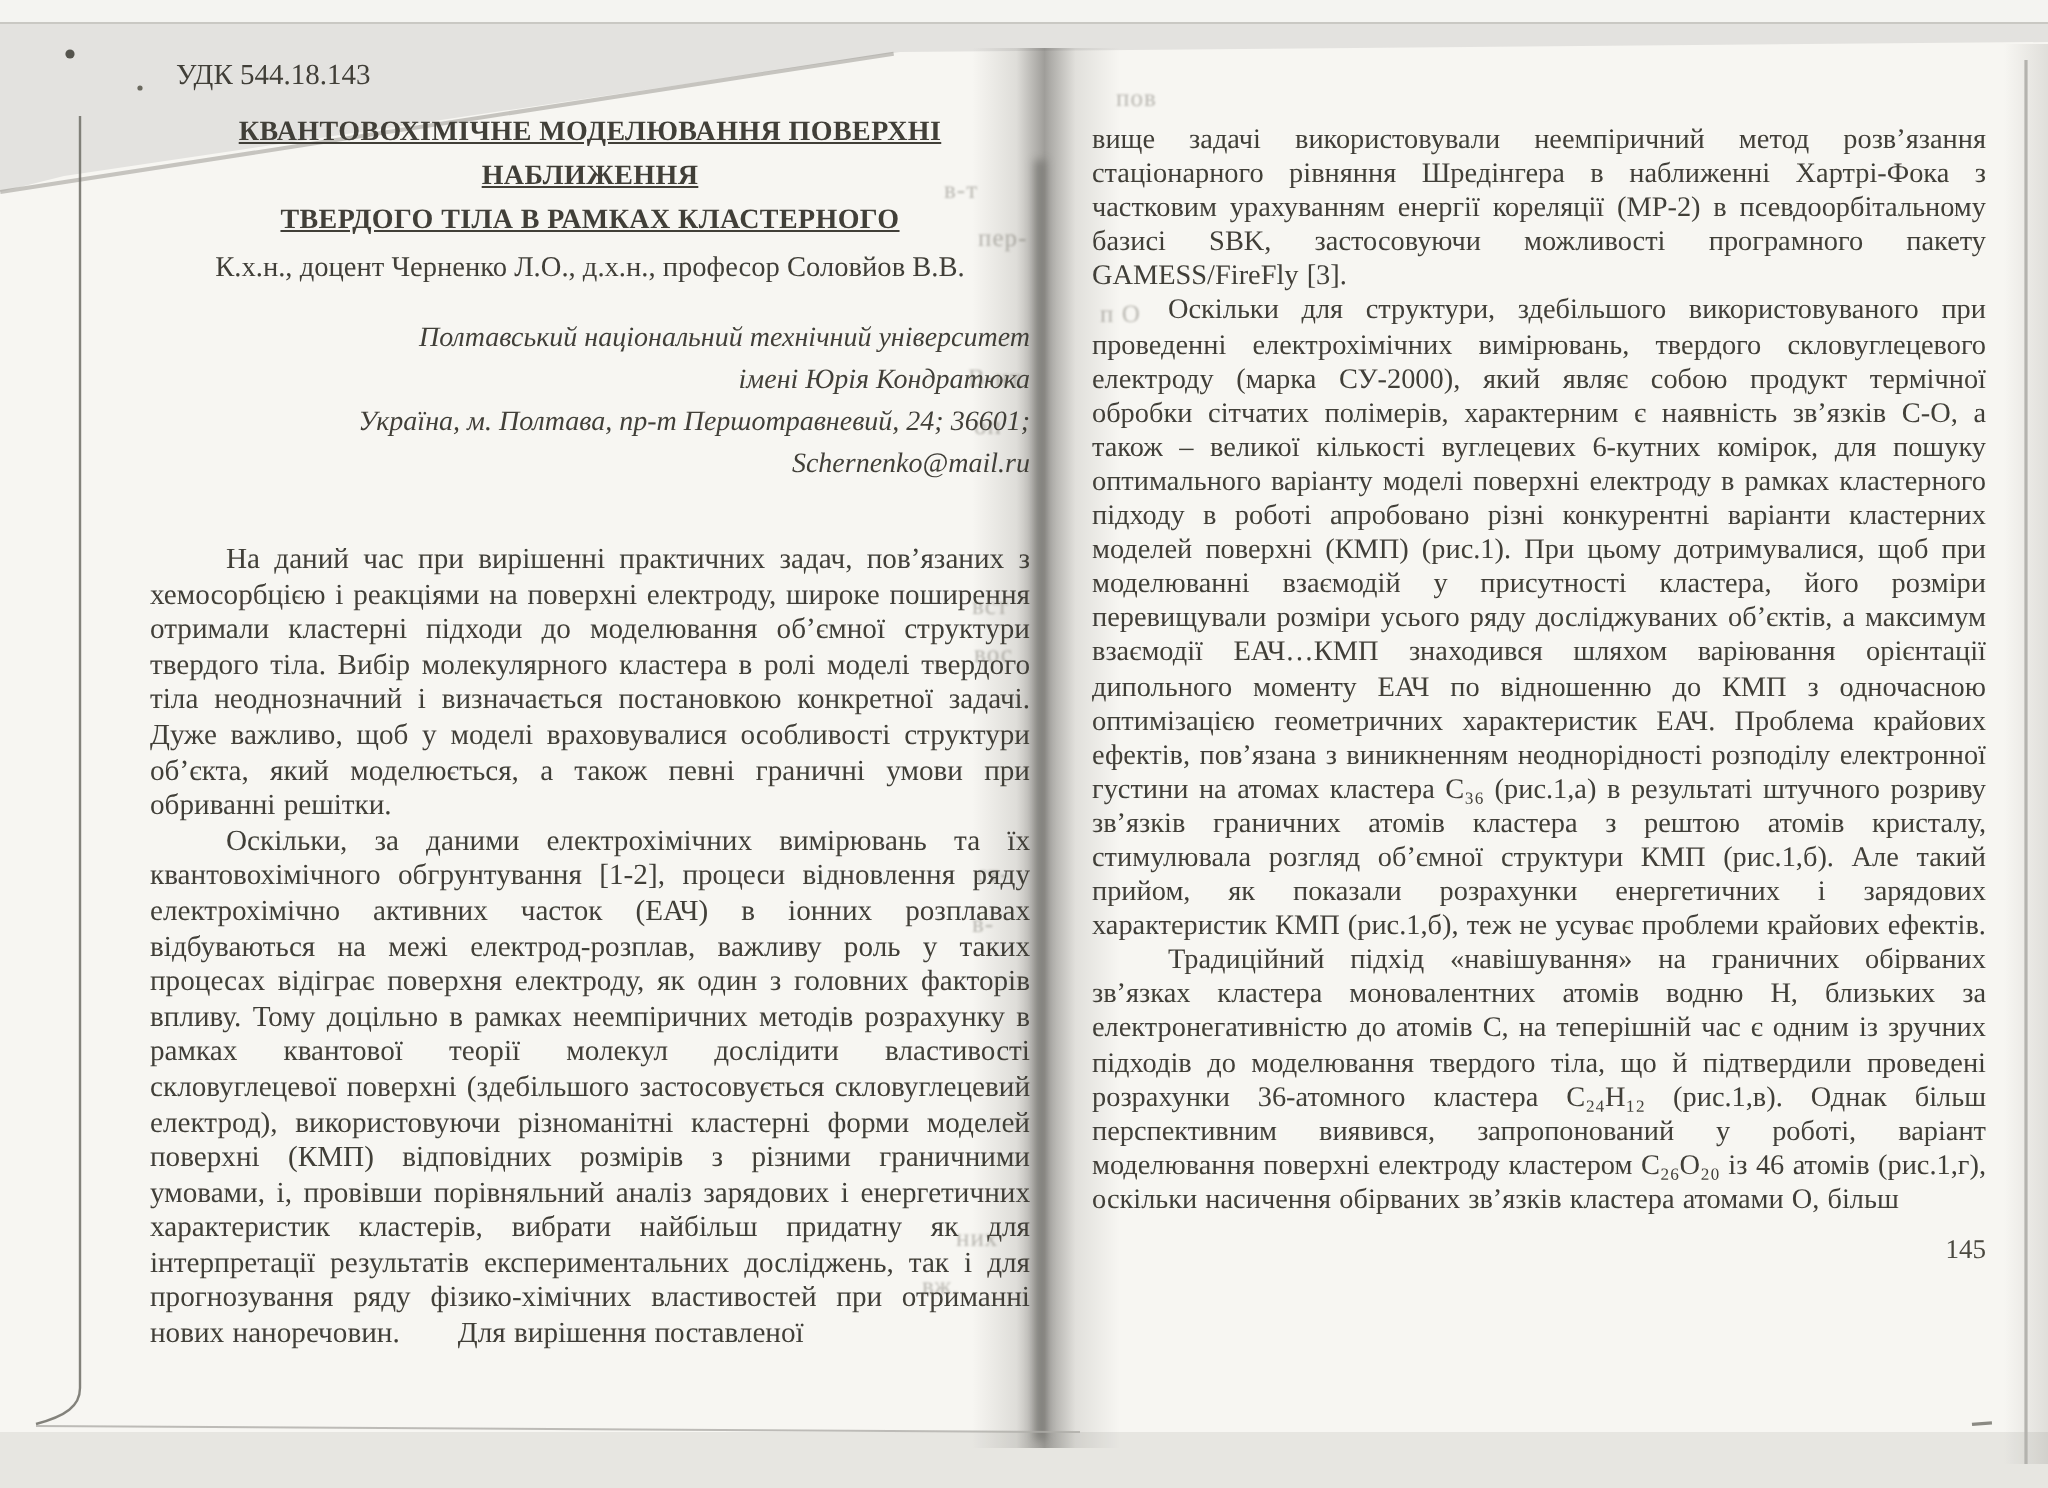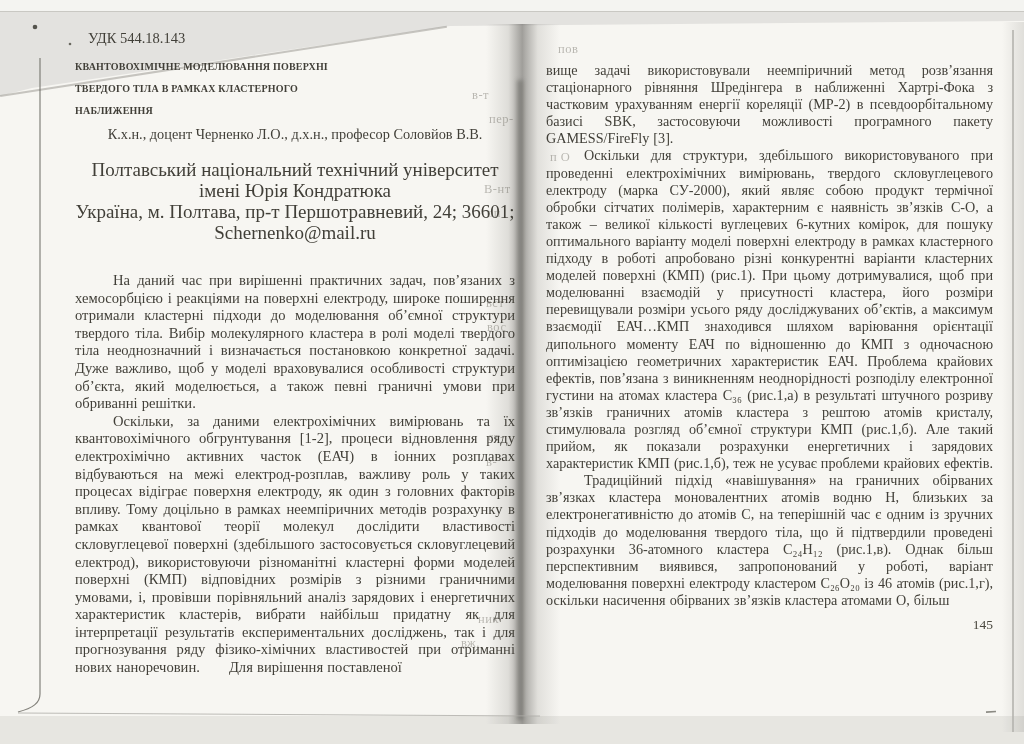--- a/index.html
+++ b/index.html
@@ -32,23 +32,23 @@
   }
   .right-curve{
     position:absolute;right:0;top:22px;width:22px;height:710px;
     background:linear-gradient(90deg,rgba(130,128,122,0),rgba(130,128,122,.20));
   }
   .bottom-wash{position:absolute;left:0;top:716px;width:1024px;height:28px;background:rgba(118,116,110,.12);}
   
   .leftcol{position:absolute;left:75px;top:30px;width:440px;color:#413f38;}
   .rightcol{position:absolute;left:546px;top:62px;width:447px;color:#413f38;}
   .udk{font-size:14.5px;margin:0 0 9px 13px;}
-  .title-line{font-weight:bold;text-align:left;font-size:10px;line-height:22px;letter-spacing:.2px;}
+  .title-line{font-weight:bold;text-align:center;font-size:14px;line-height:22px;letter-spacing:.2px;text-decoration:underline;}
   .authors{font-weight:normal;text-align:center;font-size:14.3px;line-height:21px;margin-top:2px;}
-  .affil{text-align:center;font-size:19px;line-height:21px;}
+  .affil{font-style:italic;text-align:right;font-size:14px;line-height:21px;}
   .affil-block{margin-top:14px;}
   .para{font-size:14.6px;line-height:17.6px;text-align:justify;text-indent:38px;word-spacing:.5px;margin:0;}
   .para.first{margin-top:29px;}
   .rightcol .para{font-size:14.2px;line-height:17.1px;}
   .para.no-indent{text-indent:0;}
   .pagenum{text-align:right;font-size:13.5px;color:#4a483f;}
   .leftcol .pagenum{margin-top:6px;}
   .rightcol .pagenum{margin-top:8px;}
   
   .artifacts{position:absolute;left:0;top:0;width:1024px;height:744px;pointer-events:none;}
@@ -65,22 +65,22 @@
 <div class="book"></div>
 <div class="corner-edge"></div>
 <div class="gutter-shadow"></div>
 <div class="gutter-core"></div>
 <div class="right-curve"></div>
 <div class="bottom-wash"></div>
 
 <div class="leftcol">
   <div class="udk">УДК 544.18.143</div>
   <div class="title-line">КВАНТОВОХІМІЧНЕ МОДЕЛЮВАННЯ ПОВЕРХНІ</div>
+  <div class="title-line">НАБЛИЖЕННЯ</div>
   <div class="title-line">ТВЕРДОГО ТІЛА В РАМКАХ КЛАСТЕРНОГО</div>
-  <div class="title-line">НАБЛИЖЕННЯ</div>
   <div class="authors">К.х.н., доцент Черненко Л.О., д.х.н., професор Соловйов В.В.</div>
   <div class="affil-block">
     <div class="affil">Полтавський національний технічний університет</div>
     <div class="affil">імені Юрія Кондратюка</div>
     <div class="affil">Україна, м. Полтава, пр-т Першотравневий, 24; 36601;</div>
     <div class="affil">Schernenko@mail.ru</div>
   </div>
   <p class="para first">На даний час при вирішенні практичних задач, пов’язаних з хемосорбцією і реакціями на поверхні електроду, широке поширення отримали кластерні підходи до моделювання об’ємної структури твердого тіла. Вибір молекулярного кластера в ролі моделі твердого тіла неоднозначний і визначається постановкою конкретної задачі. Дуже важливо, щоб у моделі враховувалися особливості структури об’єкта, який моделюється, а також певні граничні умови при обриванні решітки.</p>
   <p class="para">Оскільки, за даними електрохімічних вимірювань та їх квантовохімічного обгрунтування [1-2], процеси відновлення ряду електрохімічно активних часток (ЕАЧ) в іонних розплавах відбуваються на межі електрод-розплав, важливу роль у таких процесах відіграє поверхня електроду, як один з головних факторів впливу. Тому доцільно в рамках неемпіричних методів розрахунку в рамках квантової теорії молекул дослідити властивості скловуглецевої поверхні (здебільшого застосовується скловуглецевий електрод), використовуючи різноманітні кластерні форми моделей поверхні (КМП) відповідних розмірів з різними граничними умовами, і, провівши порівняльний аналіз зарядових і енергетичних характеристик кластерів, вибрати найбільш придатну як для інтерпретації результатів експериментальних досліджень, так і для прогнозування ряду фізико-хімічних властивостей при отриманні нових наноречовин.&nbsp;&nbsp;&nbsp;&nbsp;&nbsp;&nbsp; Для вирішення поставленої</p>
 </div>

